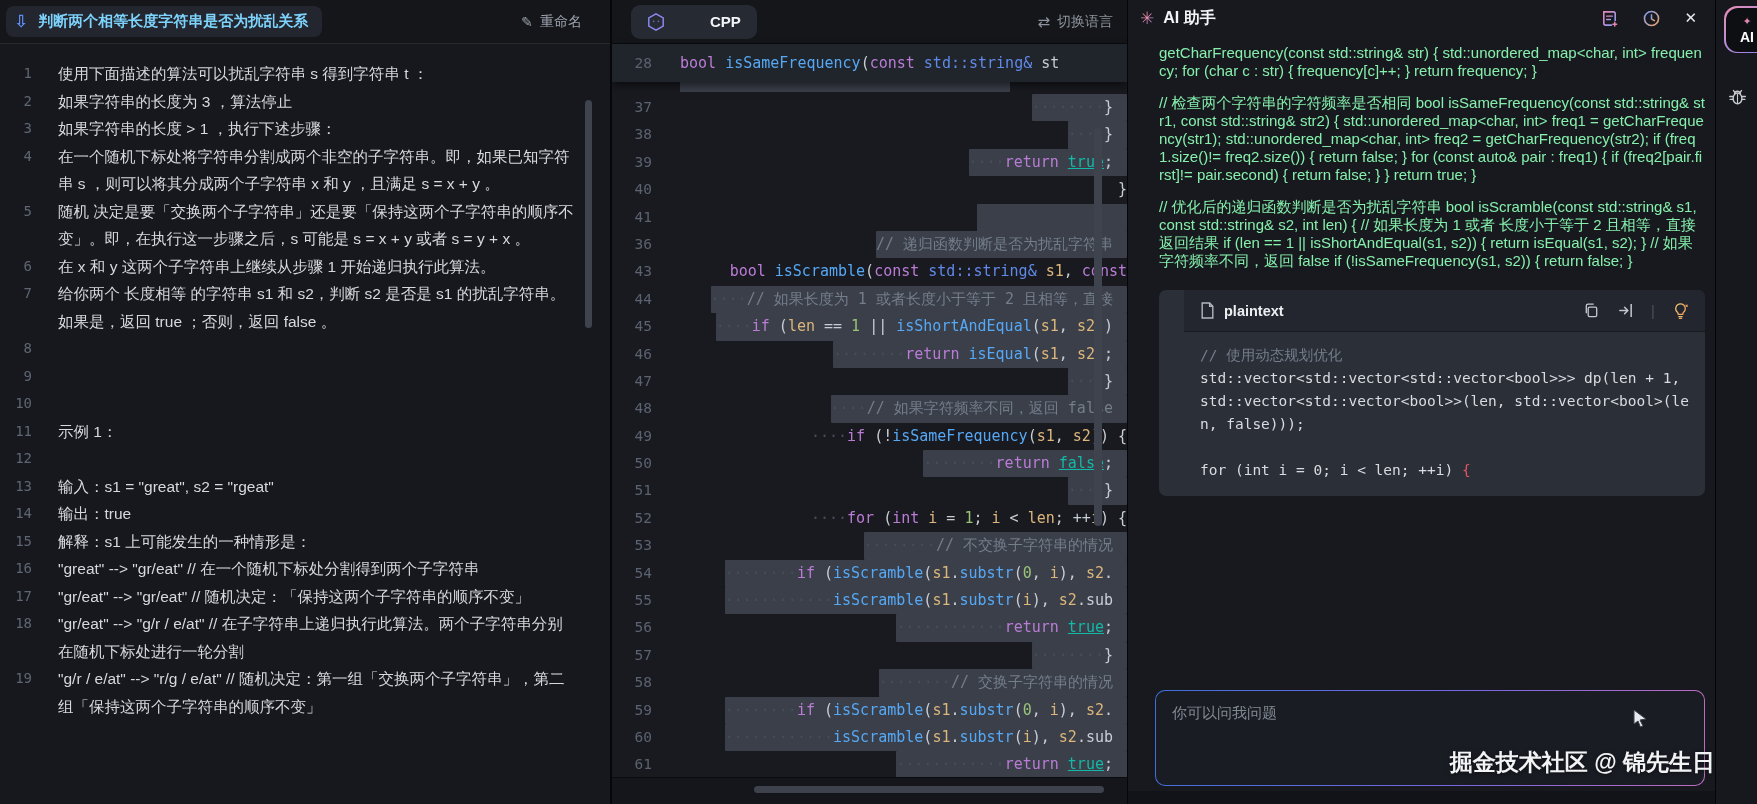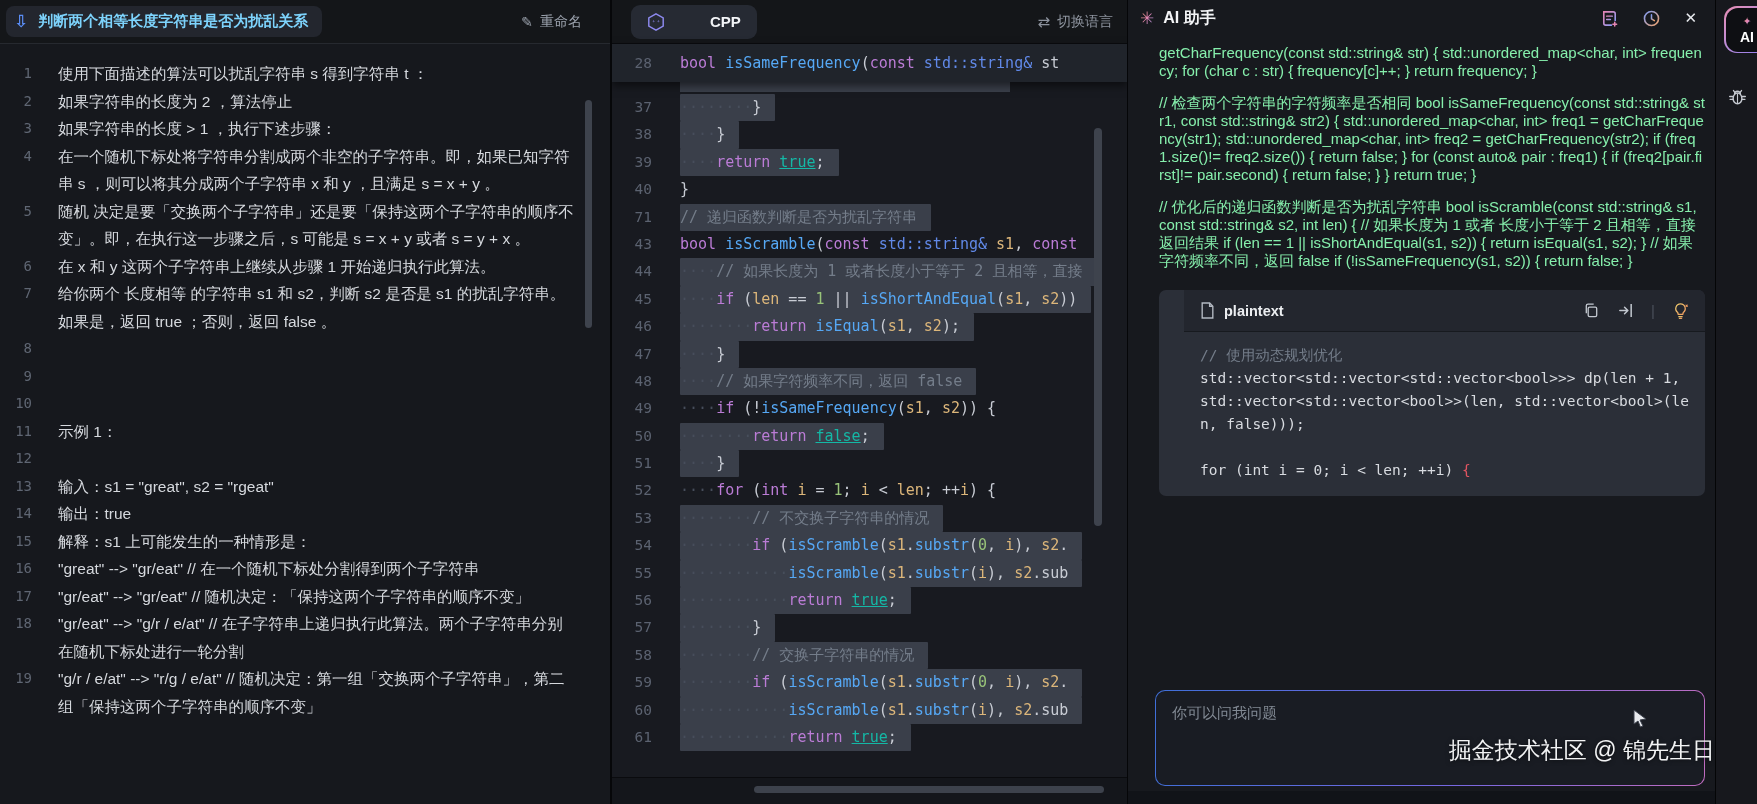--- a/index.html
+++ b/index.html
@@ -32,21 +32,21 @@
     padding:0 8px 0 19px; border-bottom:1px solid #0a0b0e; background:#141619; }
   .cpp-tab { display:flex; align-items:center; gap:9px; background:#262a33; border-radius:9px;
     height:34px; padding:0 16px; cursor:pointer; }
   .cpp-tab .tab-label { color:#f2f4f7; font-weight:bold; font-size:15px;margin-left:36px; }
   .switch-lang { display:flex; align-items:center; gap:7px; color:#8d939e; font-size:14px; cursor:pointer; padding-right:6px;}
   .swap-icon { font-size:15px; }
   .editor { position:relative; height:760px; background:#181a20; }
   .sticky-line { height:38px; display:flex; align-items:center; background:#20242b;
     box-shadow:0 4px 8px rgba(0,0,0,.5); position:relative; z-index:3; }
   .c-row { display:flex; height:27.4px; line-height:27.4px; white-space:pre;
-    font-family:"DejaVu Sans Mono",monospace; font-size:15px; }
+    font-family:"DejaVu Sans Mono",monospace; font-size:15px;justify-content:space-between; }
   .sticky-line .c-row { height:38px; line-height:38px; }
   .c-no { width:54px; flex:0 0 54px; text-align:right; padding-right:14px; color:#5b6270;
     font-family:"DejaVu Sans Mono",monospace; font-size:14.5px; }
   .c-code { margin-left:14px; white-space:pre; overflow:hidden; }
   .c-code.hl { background:#3a3f4a; padding-right:14px; border-radius:1px; }
   .c-code.hl-empty { background:#3a3f4a; min-width:150px; }
   .sliver { margin:0 0 2px 68px; width:330px; height:10px; background:#3a3f4a; }
   .tok-kw{color:#bb7cd6;} .tok-fn{color:#56a8f5;} .tok-typ{color:#6189e8;}
   .tok-var{color:#dcb67a;} .tok-num{color:#98c379;} .tok-lit{color:#14b8a6;text-decoration:underline;}
   .tok-cmt{color:#747d8a;} .tok-pln{color:#c8ccd4;} .tok-err{color:#e05561;}
@@ -76,21 +76,21 @@
   .cb-sep { color:#4a505b; font-size:15px; }
   .cb-content { padding:12px 16px 14px 16px; font-family:"DejaVu Sans Mono",monospace;
     font-size:14.5px; line-height:23px; color:#d8dbe0; white-space:pre-wrap; word-break:break-all; }
   .ai-input-area { flex:0 0 114px; position:relative; padding:0 10px 16px 27px; }
   .input-border { border-radius:10px; padding:1px; height:96px;
     background:linear-gradient(100deg,#3f6fd8 0%,#7668e2 55%,#c06cc0 100%); }
   .input-inner { border-radius:9px; background:#191c23; height:100%; }
   .ai-textarea { width:100%; height:100%; background:transparent; border:none; outline:none;
     resize:none; padding:13px 16px; color:#d7dade; font-size:15px; font-family:"Liberation Sans",sans-serif; }
   .ai-textarea::placeholder { color:#828a94; }
-  .watermark { position:absolute; right:0px; bottom:38px; font-size:23px; font-weight:400;
+  .watermark { position:absolute; right:0px; bottom:26px; font-size:23px; font-weight:700;
     color:#f2f3f4; white-space:nowrap; text-shadow:0 1px 4px rgba(0,0,0,.55); z-index:6; pointer-events:none; }
   .cursor-icon { position:absolute; right:66px; bottom:72px; z-index:7; }
   .ai-bottom-band { position:absolute; left:0; right:0; bottom:0; height:13px; background:#111318; }
 
   
   .rail { width:42px; background:#17181d; border-left:1px solid #040506; overflow:hidden; }
   .ai-pill-border { position:absolute; top:6px; left:8px; width:46px; height:47px; border-radius:13px;
     padding:1.5px; background:linear-gradient(140deg,#e98fb4,#b98bd8,#8f7cf0); }
   .ai-pill { width:100%; height:100%; border-radius:12px; background:#0e0f13; display:flex;
     flex-direction:column; align-items:center; justify-content:center; gap:1px; }
@@ -116,21 +116,21 @@
       </div>
     </div>
     <div class="left-body" id="left-body">
       <div class="v-scroll"></div>
     <div class="t-row">
           <span class="t-no">1</span>
           <span class="t-text">使用下面描述的算法可以扰乱字符串 s 得到字符串 t ：</span>
         </div>
         <div class="t-row">
           <span class="t-no">2</span>
-          <span class="t-text">如果字符串的长度为 2 ，算法停止</span>
+          <span class="t-text">如果字符串的长度为 3 ，算法停止</span>
         </div>
         <div class="t-row">
           <span class="t-no">3</span>
           <span class="t-text">如果字符串的长度 &gt; 1 ，执行下述步骤：</span>
         </div>
         <div class="t-row">
           <span class="t-no">4</span>
           <span class="t-text">在一个随机下标处将字符串分割成两个非空的子字符串。即，如果已知字符串 s ，则可以将其分成两个子字符串 x 和 y ，且满足 s = x + y 。</span>
         </div>
         <div class="t-row">
@@ -213,21 +213,22 @@
     <div class="editor">
       <div class="sticky-line" id="sticky-line">
           <div class="c-row"><span class="c-no">28</span><span class="c-code"><span class="tok-kw">bool </span><span class="tok-fn">isSameFrequency</span><span class="tok-pln">(</span><span class="tok-kw">const </span><span class="tok-typ">std::string&amp;</span><span class="tok-pln"> st</span></span></div>
         </div>
       <div class="sliver"></div>
       <div id="code-rows">
           <div class="c-row"><span class="c-no">37</span><span class="c-code hl"><span class="ws">········</span><span class="tok-pln">}</span></span></div>
           <div class="c-row"><span class="c-no">38</span><span class="c-code hl"><span class="ws">····</span><span class="tok-pln">}</span></span></div>
           <div class="c-row"><span class="c-no">39</span><span class="c-code hl"><span class="ws">····</span><span class="tok-kw">return </span><span class="tok-lit">true</span><span class="tok-pln">;</span></span></div>
           <div class="c-row"><span class="c-no">40</span><span class="c-code"><span class="tok-pln">}</span></span></div>
-          <div class="c-row"><span class="c-no">71</span><span class="c-code hl"><span class="tok-cmt">// 递归函数判断是否为扰乱字符串</span></span></div>
+          <div class="c-row"><span class="c-no">41</span><span class="c-code hl-empty"></span></div>
+          <div class="c-row"><span class="c-no">36</span><span class="c-code hl"><span class="tok-cmt">// 递归函数判断是否为扰乱字符串</span></span></div>
           <div class="c-row"><span class="c-no">43</span><span class="c-code"><span class="tok-kw">bool </span><span class="tok-fn">isScramble</span><span class="tok-pln">(</span><span class="tok-kw">const </span><span class="tok-typ">std::string&amp;</span><span class="tok-var"> s1</span><span class="tok-pln">, </span><span class="tok-kw">const</span></span></div>
           <div class="c-row"><span class="c-no">44</span><span class="c-code hl"><span class="ws">····</span><span class="tok-cmt">// 如果长度为 1 或者长度小于等于 2 且相等，直接</span></span></div>
           <div class="c-row"><span class="c-no">45</span><span class="c-code hl"><span class="ws">····</span><span class="tok-kw">if </span><span class="tok-pln">(</span><span class="tok-var">len</span><span class="tok-pln"> == </span><span class="tok-num">1</span><span class="tok-pln"> || </span><span class="tok-fn">isShortAndEqual</span><span class="tok-pln">(</span><span class="tok-var">s1</span><span class="tok-pln">, </span><span class="tok-var">s2</span><span class="tok-pln">))</span></span></div>
           <div class="c-row"><span class="c-no">46</span><span class="c-code hl"><span class="ws">········</span><span class="tok-kw">return </span><span class="tok-fn">isEqual</span><span class="tok-pln">(</span><span class="tok-var">s1</span><span class="tok-pln">, </span><span class="tok-var">s2</span><span class="tok-pln">);</span></span></div>
           <div class="c-row"><span class="c-no">47</span><span class="c-code hl"><span class="ws">····</span><span class="tok-pln">}</span></span></div>
           <div class="c-row"><span class="c-no">48</span><span class="c-code hl"><span class="ws">····</span><span class="tok-cmt">// 如果字符频率不同，返回 false</span></span></div>
           <div class="c-row"><span class="c-no">49</span><span class="c-code"><span class="ws">····</span><span class="tok-kw">if </span><span class="tok-pln">(!</span><span class="tok-fn">isSameFrequency</span><span class="tok-pln">(</span><span class="tok-var">s1</span><span class="tok-pln">, </span><span class="tok-var">s2</span><span class="tok-pln">)) {</span></span></div>
           <div class="c-row"><span class="c-no">50</span><span class="c-code hl"><span class="ws">········</span><span class="tok-kw">return </span><span class="tok-lit">false</span><span class="tok-pln">;</span></span></div>
           <div class="c-row"><span class="c-no">51</span><span class="c-code hl"><span class="ws">····</span><span class="tok-pln">}</span></span></div>
           <div class="c-row"><span class="c-no">52</span><span class="c-code"><span class="ws">····</span><span class="tok-kw">for </span><span class="tok-pln">(</span><span class="tok-kw">int </span><span class="tok-var">i</span><span class="tok-pln"> = </span><span class="tok-num">1</span><span class="tok-pln">; </span><span class="tok-var">i</span><span class="tok-pln"> &lt; </span><span class="tok-var">len</span><span class="tok-pln">; ++</span><span class="tok-var">i</span><span class="tok-pln">) {</span></span></div>

